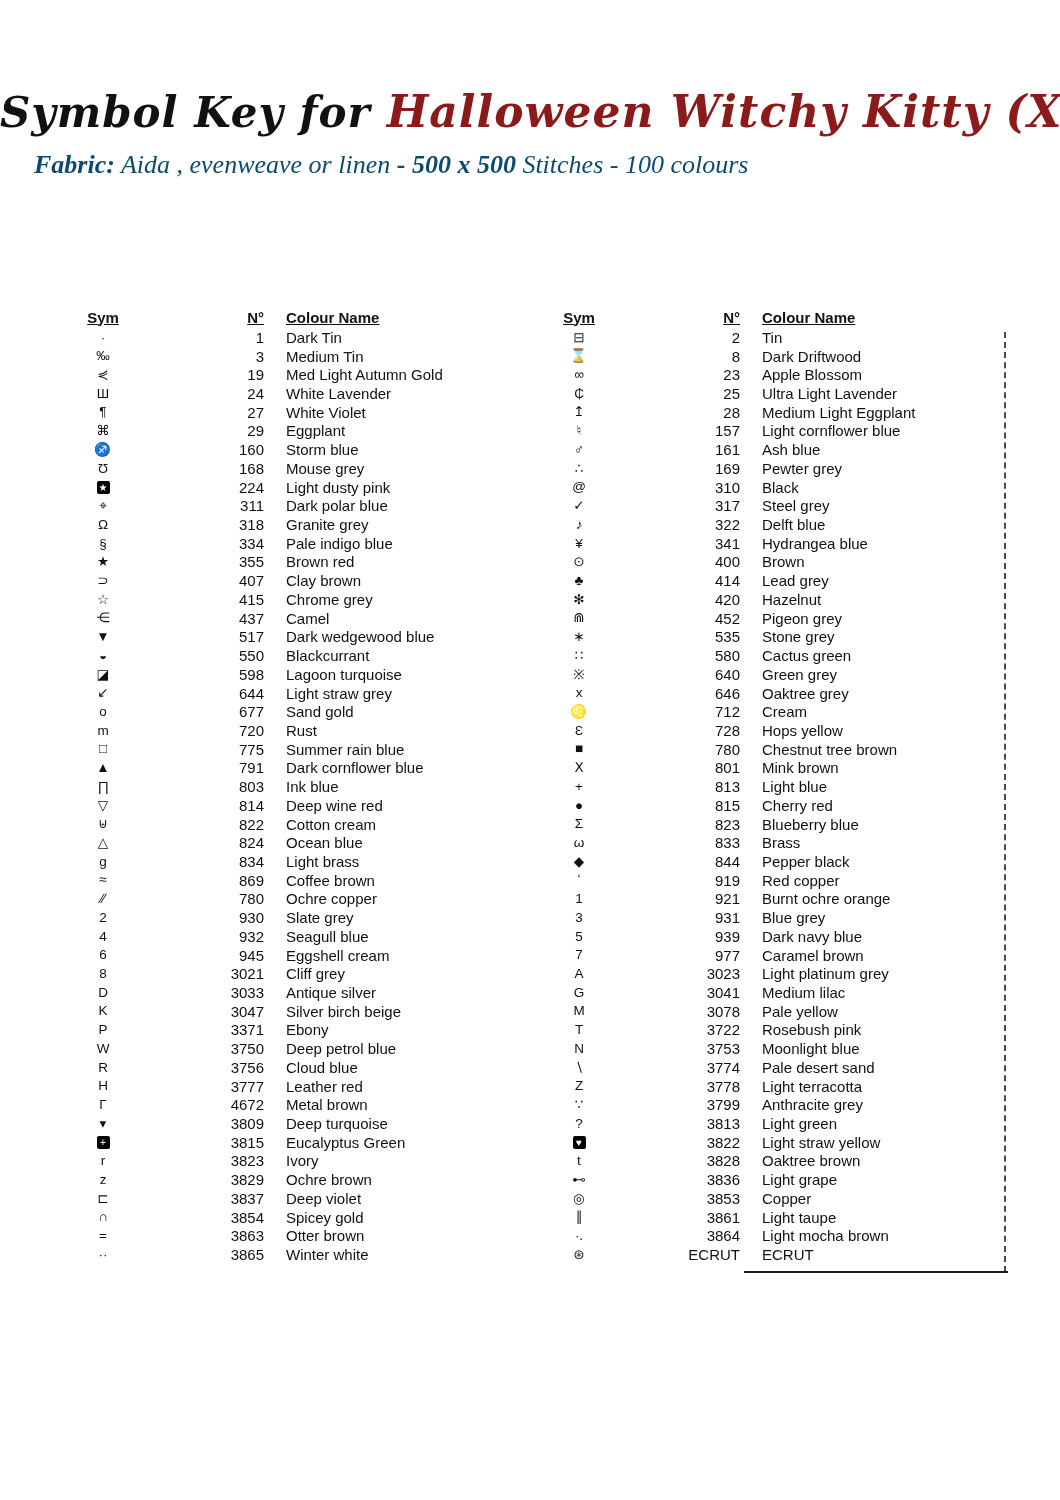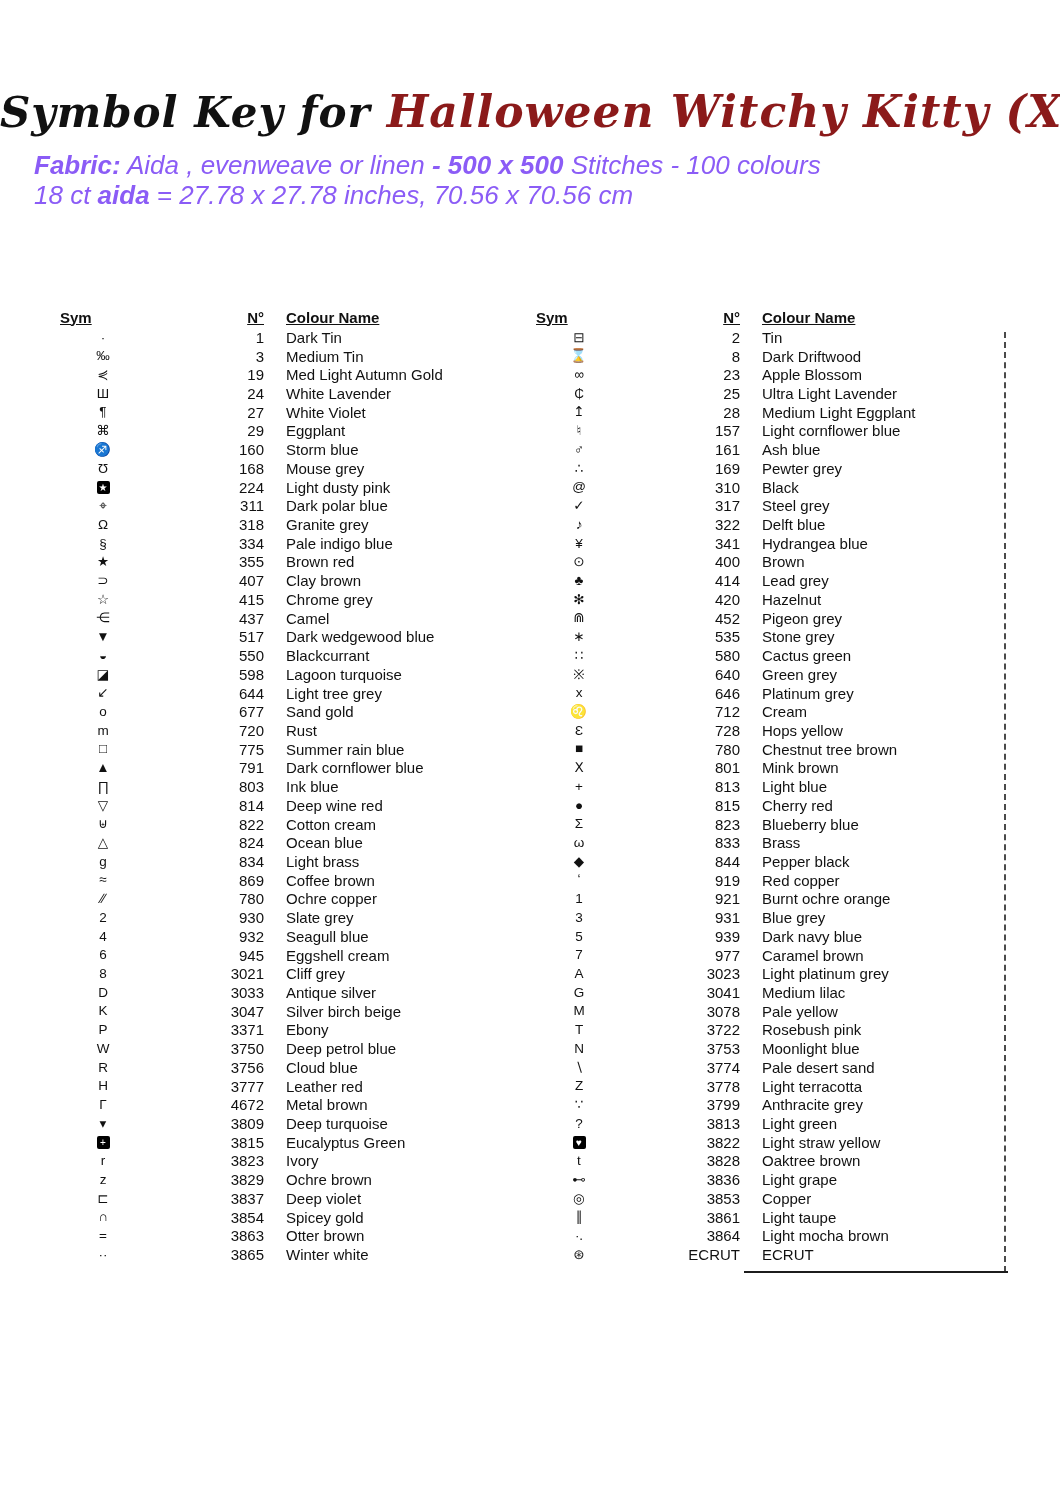--- a/index.html
+++ b/index.html
@@ -8,55 +8,54 @@
     font-family:"Liberation Sans",sans-serif;color:#111;overflow:hidden;
   }
   .title{
     position:absolute;top:86px;left:0;width:100%;text-align:center;
     font-family:"DejaVu Serif",serif;font-style:italic;font-weight:bold;
     font-size:42px;letter-spacing:1px;white-space:nowrap;
   }
   .title .t-name{font-size:44px;margin-left:16px;}
   .fabric{
     position:absolute;top:150px;left:34px;width:950px;
-    font-family:Liberation Sans, sans-serif;font-style:italic;
-    font-size:26px;line-height:30.4px;color:#8b5cf6;white-space:nowrap;
+    font-family:Liberation Serif, serif;font-style:italic;
+    font-size:26px;line-height:30.4px;color:#0c4a6e;white-space:nowrap;
   }
   .fabric .seg-b{font-weight:bold;}
   .colgroup{position:absolute;top:306px;font-size:15px;}
   .col-left{left:60px;}
   .col-right{left:536px;}
   .hdr,.row{display:grid;grid-template-columns:86px 118px 260px;align-items:center;}
   .hdr{font-weight:bold;height:22px;}
   .hdr .h{text-decoration:underline;}
   .row{height:18.72px;}
   .c-sym{text-align:center;font-size:13.5px;line-height:1;}
   .c-num{text-align:right;}
   .c-name{padding-left:22px;white-space:nowrap;}
-  .h-sym{}
+  .h-sym{text-align:center;}
   .h-num{text-align:right;}
   .h-name{padding-left:22px;}
   .box{
     display:inline-block;width:13px;height:13px;background:#000;color:#fff;
     font-size:10px;line-height:13px;text-align:center;vertical-align:middle;
     border-radius:2px;
   }
   .vline{position:absolute;left:1004px;top:332px;height:940px;width:0;border-right:2px dashed #4a4a4a;}
   .bline{position:absolute;left:744px;top:1271px;width:264px;height:0;border-top:2px solid #1c1c1c;}
 </style>
 </head>
 <body>
 
 <div class="title">
   <span>Symbol Key for</span><span class="t-name" style="color: rgb(139, 26, 26);">Halloween Witchy Kitty (XSr)</span>
 </div>
 
 <div class="fabric" id="fabric">
     <div><span class="seg-b">Fabric:</span><span class="seg">  Aida , evenweave or  linen </span><span class="seg-b">- 500 x 500</span><span class="seg"> Stitches - 100 colours</span></div>
-    <div><span class="seg">18 ct </span><span class="seg-b">aida</span><span class="seg">  = 27.78 x 27.78 inches, 70.56 x 70.56 cm</span></div>
   </div>
 
 <div class="colgroup col-left" id="col-left">
     <div class="hdr">
       <span class="h-sym h">Sym</span>
       <span class="h-num h">N°</span>
       <span class="h-name h">Colour Name</span>
     </div>
     <div class="row">
       <span class="c-sym">·</span>
@@ -149,21 +148,21 @@
       <span class="c-name">Blackcurrant</span>
     </div>
     <div class="row">
       <span class="c-sym">◪</span>
       <span class="c-num">598</span>
       <span class="c-name">Lagoon turquoise</span>
     </div>
     <div class="row">
       <span class="c-sym">↙</span>
       <span class="c-num">644</span>
-      <span class="c-name">Light tree grey</span>
+      <span class="c-name">Light straw grey</span>
     </div>
     <div class="row">
       <span class="c-sym">o</span>
       <span class="c-num">677</span>
       <span class="c-name">Sand gold</span>
     </div>
     <div class="row">
       <span class="c-sym">m</span>
       <span class="c-num">720</span>
       <span class="c-name">Rust</span>
@@ -406,21 +405,21 @@
       <span class="c-name">Cactus green</span>
     </div>
     <div class="row">
       <span class="c-sym">※</span>
       <span class="c-num">640</span>
       <span class="c-name">Green grey</span>
     </div>
     <div class="row">
       <span class="c-sym">x</span>
       <span class="c-num">646</span>
-      <span class="c-name">Platinum grey</span>
+      <span class="c-name">Oaktree grey</span>
     </div>
     <div class="row">
       <span class="c-sym">♌</span>
       <span class="c-num">712</span>
       <span class="c-name">Cream</span>
     </div>
     <div class="row">
       <span class="c-sym">Ɛ</span>
       <span class="c-num">728</span>
       <span class="c-name">Hops yellow</span>

